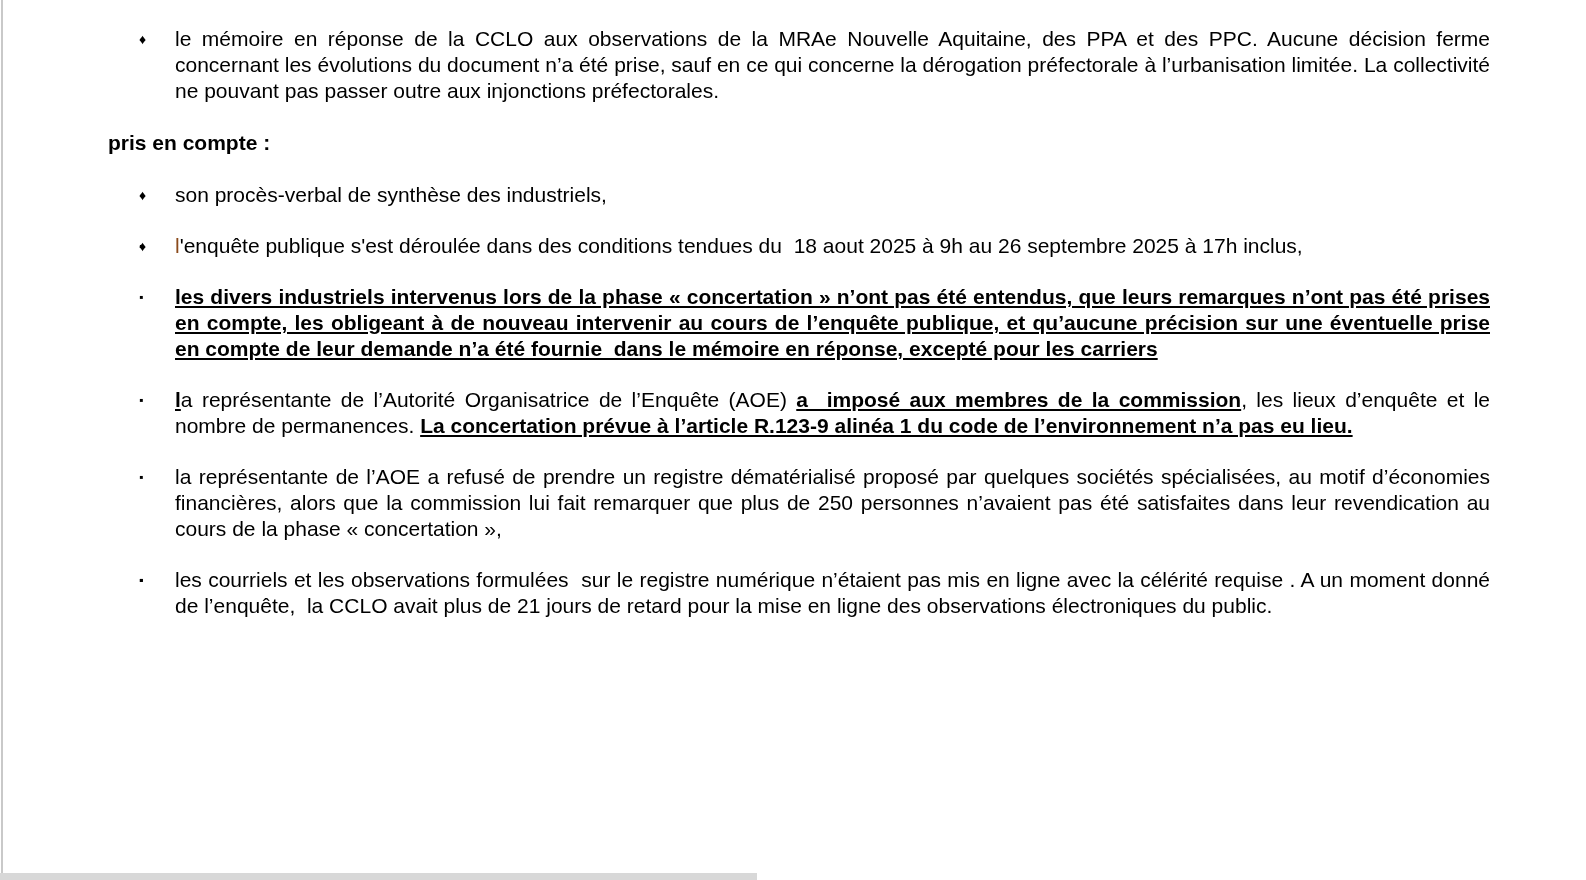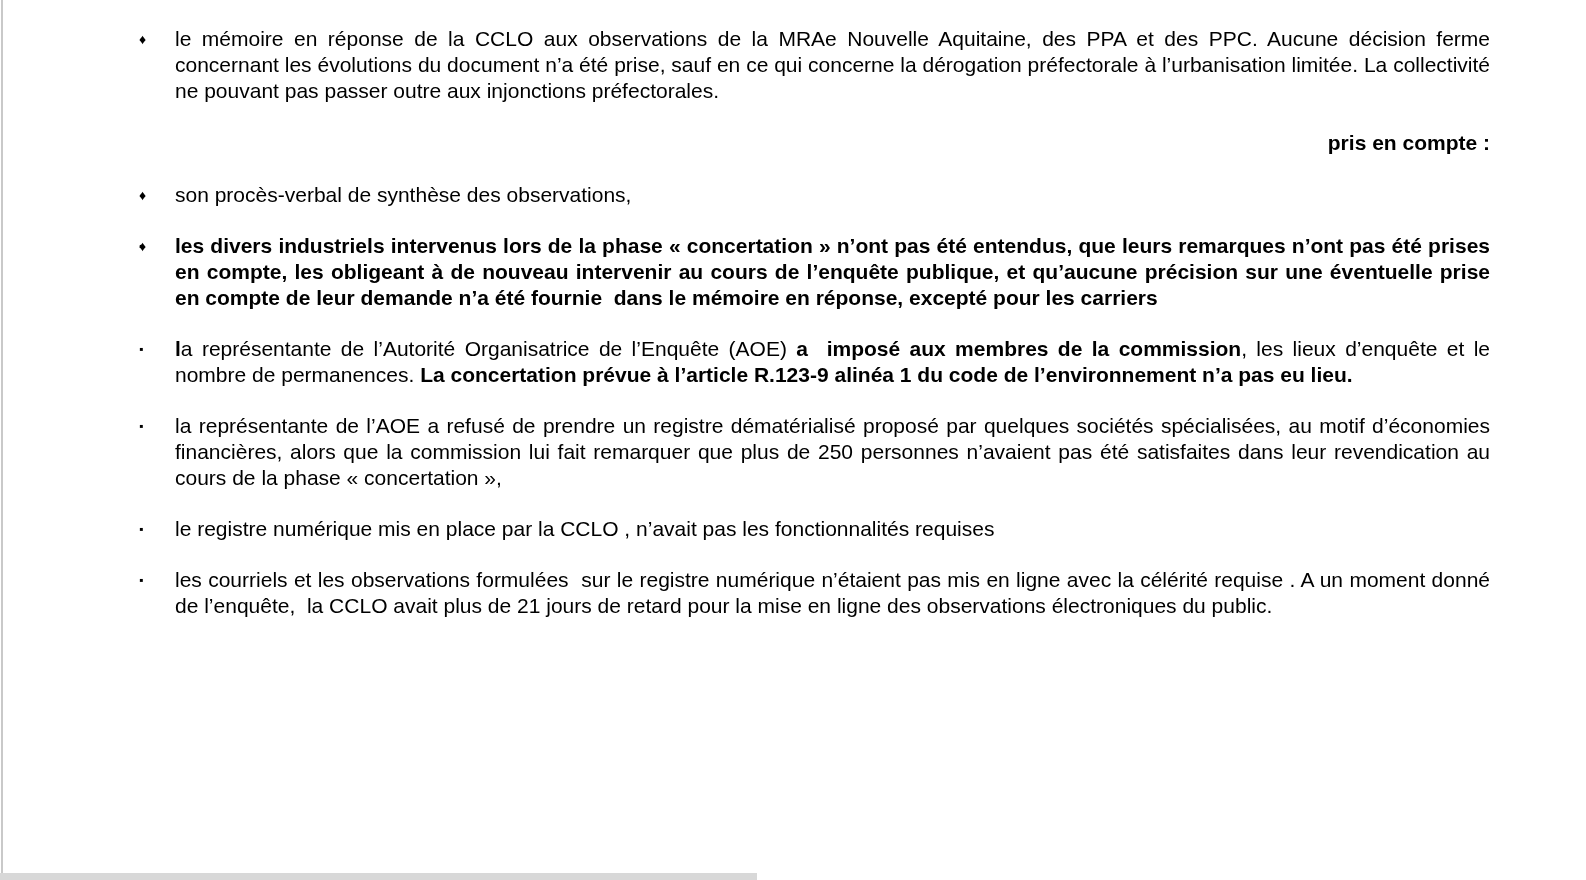--- a/index.html
+++ b/index.html
@@ -37,65 +37,64 @@
     right: 96px;
     top: 26px;
     font-size: 21px;
     line-height: 26px;
   }
   .doc-heading {
     font-weight: bold;
     margin: 26px 0;
     font-size: 21px;
     line-height: 26px;
-    text-align: right;
   }
   ul.bullet-list {
     list-style: none;
     margin: 0;
     padding: 0;
   }
   li.bullet-item {
     position: relative;
     padding-left: 67px;
     margin: 0 0 25px 0;
     text-align: justify;
   }
   .marker {
     position: absolute;
     left: 31px;
     top: 0;
     line-height: 26px;
   }
   .marker.diamond { font-size: 14px; }
   .marker.square  { font-size: 12px; }
-  .run-bold { font-weight: bold; }
+  .run-bold { font-weight: bold; text-decoration: underline; }
 </style>
 </head>
 <body>
 
 <div class="page-edge-left"></div>
 <div class="bottom-strip"></div>
 
 <div class="content">
 
   <ul class="bullet-list">
       <li class="bullet-item"><span class="marker diamond">♦</span><span><span>le mémoire en réponse de la CCLO aux observations de la MRAe Nouvelle Aquitaine, des PPA et des PPC. Aucune décision ferme concernant les évolutions du document n’a été prise, sauf en ce qui concerne la dérogation préfectorale à l’urbanisation limitée. La collectivité ne pouvant pas passer outre aux injonctions préfectorales.</span></span></li>
     </ul>
 
   <div class="doc-heading">pris en compte :</div>
 
   <ul class="bullet-list">
-      <li class="bullet-item"><span class="marker diamond">♦</span><span><span>son procès-verbal de synthèse des observations,</span></span></li>
+      <li class="bullet-item"><span class="marker diamond">♦</span><span><span>son procès-verbal de synthèse des industriels,</span></span></li>
       <li class="bullet-item"><span class="marker diamond">♦</span></li>
     </ul>
 
 
   <ul class="bullet-list">
-      <li class="bullet-item"><span class="marker square">▪</span></li>
+      <li class="bullet-item"><span class="marker square">▪</span><span><span style="color: rgb(138, 74, 27);">l</span><span>'enquête publique s'est déroulée dans des conditions tendues du&nbsp; 18 aout 2025 à 9h au 26 septembre 2025 à 17h inclus,</span></span></li>
       <li class="bullet-item"><span class="marker square">▪</span><span><span class="run-bold">les divers industriels intervenus lors de la phase « concertation » n’ont pas été entendus, que leurs remarques n’ont pas été prises en compte, les obligeant à de nouveau intervenir au cours de l’enquête publique, et qu’aucune précision sur une éventuelle prise en compte de leur demande n’a été fournie&nbsp; dans le mémoire en réponse, excepté pour les carriers</span></span></li>
       <li class="bullet-item"><span class="marker square">▪</span><span><span class="run-bold">l</span><span>a représentante de l’Autorité Organisatrice de l’Enquête (AOE) </span><span class="run-bold">a&nbsp; imposé aux membres de la commission</span><span>, les lieux d’enquête et le nombre de permanences. </span><span class="run-bold">La concertation prévue à l’article R.123-9 alinéa 1 du code de l’environnement n’a pas eu lieu.</span></span></li>
       <li class="bullet-item"><span class="marker square">▪</span><span><span>la représentante de l’AOE a refusé de prendre un registre dématérialisé proposé par quelques sociétés spécialisées, au motif d’économies financières, alors que la commission lui fait remarquer que plus de 250 personnes n’avaient pas été satisfaites dans leur revendication au cours de la phase « concertation »,</span></span></li>
-      <li class="bullet-item"><span class="marker square">▪</span><span><span>le registre numérique mis en place par la CCLO , n’avait pas les fonctionnalités requises</span></span></li>
+      <li class="bullet-item"><span class="marker square">▪</span></li>
       <li class="bullet-item"><span class="marker square">▪</span><span><span>les courriels et les observations formulées&nbsp; sur le registre numérique n’étaient pas mis en ligne avec la célérité requise . A un moment donné de l’enquête,&nbsp; la CCLO avait plus de 21 jours de retard pour la mise en ligne des observations électroniques du public.</span></span></li>
     </ul>
 
 </div>
 
 </body></html>

